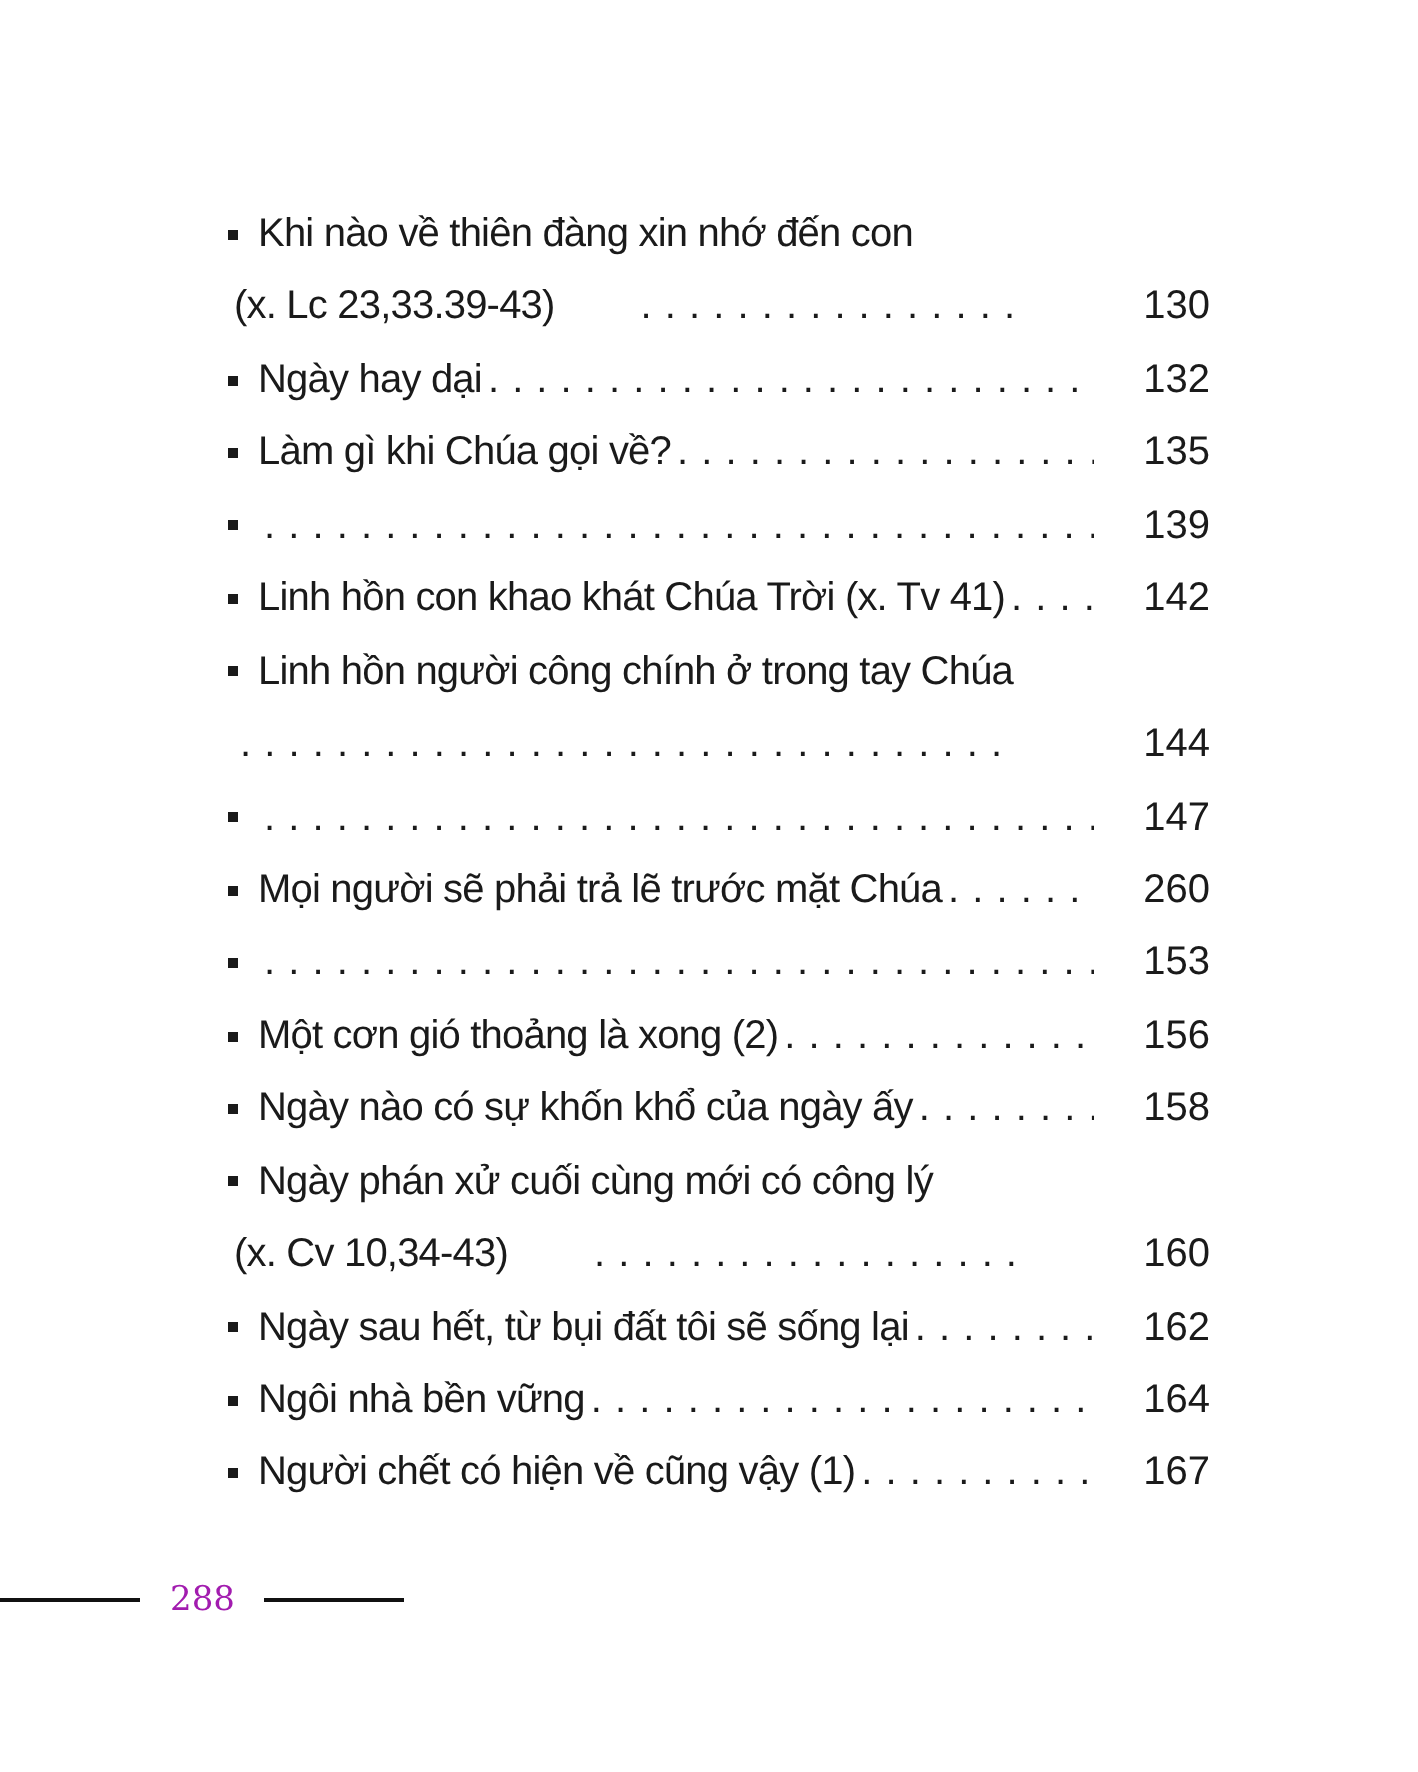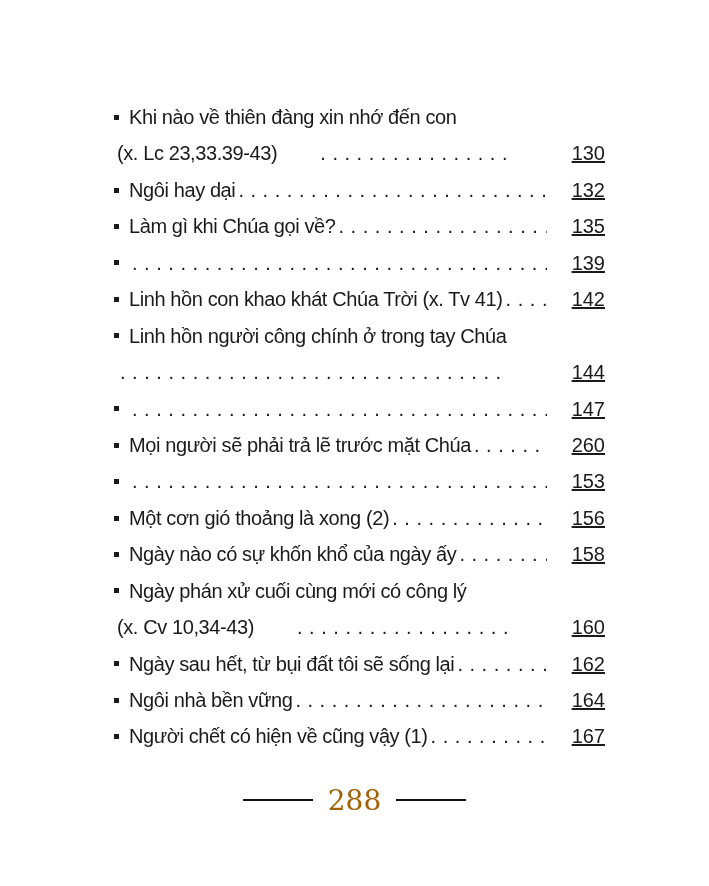--- a/index.html
+++ b/index.html
@@ -43,33 +43,32 @@
     min-width: 0;
     overflow: hidden;
     margin-left: 3px;
     letter-spacing: 0.5px;
   }
   .pg {
     flex: none;
     width: 58px;
     text-align: right;
     letter-spacing: 0;
-    text-decoration: underline;
   }
   .footer {
     position: absolute;
     left: 0; top: 783px;
     width: 709px; height: 34px;
     display: flex;
-    justify-content: center;
+    justify-content: flex-start;
     align-items: center;
     gap: 15px;
     font-family: "DejaVu Serif", serif;
-    font-size: 28px;
-    color: #a16207;
+    font-size: 17px;
+    color: #a21caf;
   }
   .rule {
     width: 70px; height: 2px;
     background: #111111;
   }
 </style>
 </head>
 <body>
 
 <div class="page">
@@ -82,21 +81,21 @@
 
   <div class="row cont">
 
     <span class="title">(x. Lc 23,33.39-43)</span>
     <span class="leader">. . . . . . . . . . . . . . . . . . . . . . . . . . . . . . . . . . . . . . . . . . . . . . . . . . . . . . . . . . . . . . . . . . . . . . . . . . . . . . . . </span>
     <span class="pg">130</span>
   </div>
 
   <div class="row">
     <span class="bullet"></span>
-    <span class="title">Ngôi hay dại</span>
+    <span class="title">Ngày hay dại</span>
     <span class="leader">. . . . . . . . . . . . . . . . . . . . . . . . . . . . . . . . . . . . . . . . . . . . . . . . . . . . . . . . . . . . . . . . . . . . . . . . . . . . . . . . </span>
     <span class="pg">132</span>
   </div>
 
   <div class="row">
     <span class="bullet"></span>
     <span class="title">Làm gì khi Chúa gọi về?</span>
     <span class="leader">. . . . . . . . . . . . . . . . . . . . . . . . . . . . . . . . . . . . . . . . . . . . . . . . . . . . . . . . . . . . . . . . . . . . . . . . . . . . . . . . </span>
     <span class="pg">135</span>
   </div>

